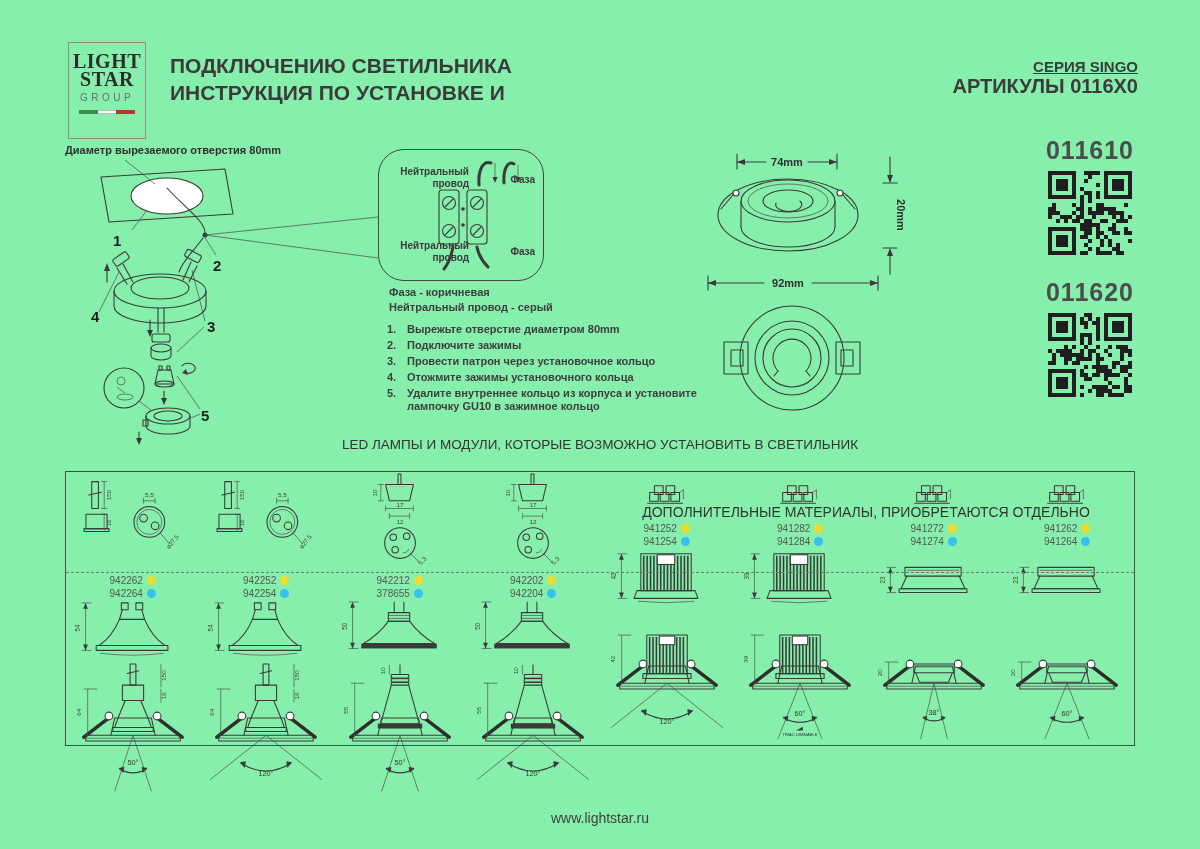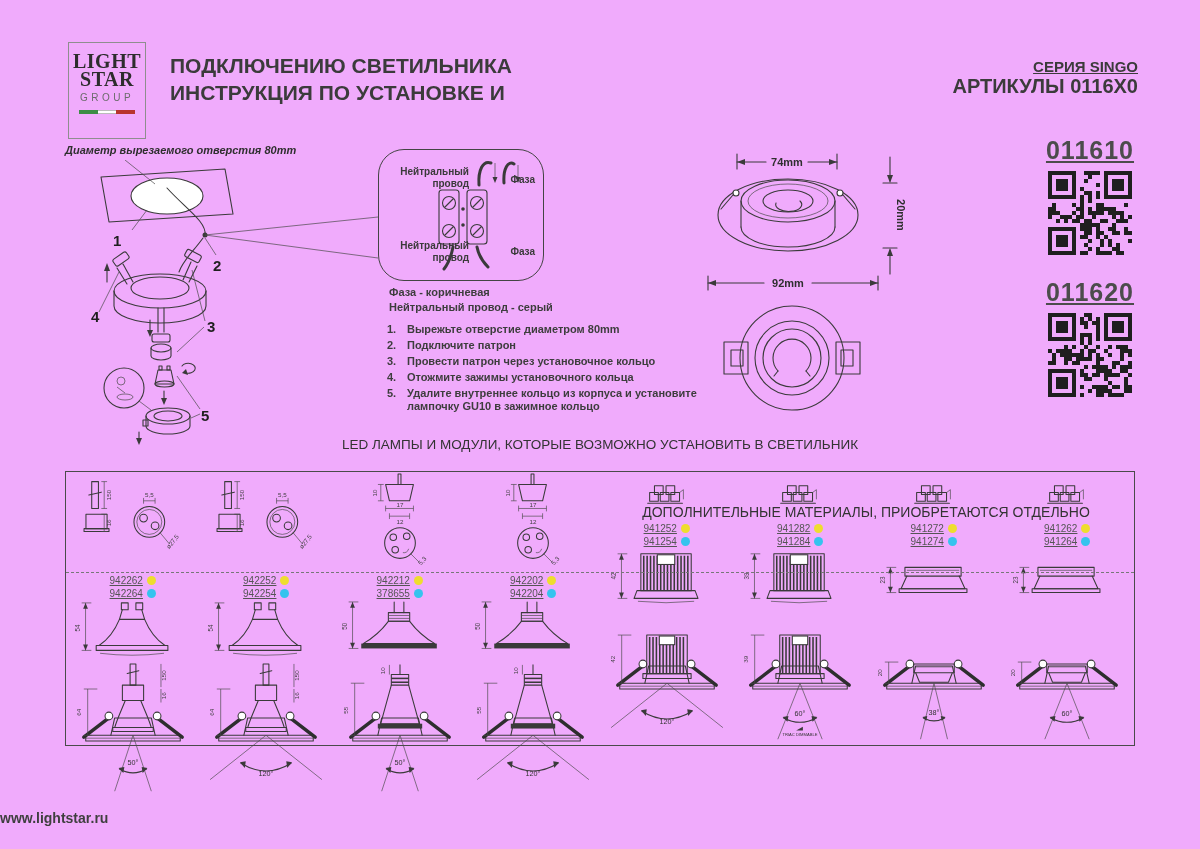--- a/index.html
+++ b/index.html
@@ -1,16 +1,16 @@
 <!DOCTYPE html>
 <html><head>
 <meta charset="utf-8">
 <style>
   html,body{margin:0;padding:0;background:#e8e8e8;}
-  .page{position:relative;width:1200px;height:849px;background:#f0abfc;margin:0 auto;
+  .page{position:relative;width:1200px;height:849px;background:#86efac;margin:0 auto;
         font-family:"Liberation Sans",sans-serif;color:#3a3a3a;overflow:hidden;}
   .abs{position:absolute;}
   svg{display:block;}
   svg text{font-family:"Liberation Sans",sans-serif;}
   .ln{stroke:#3a3a3a;fill:none;stroke-width:1.1;stroke-linejoin:round;stroke-linecap:round;}
   .lnt{stroke:#4a4a4a;fill:none;stroke-width:0.7;}
   .lnf{stroke:#3a3a3a;fill:none;stroke-width:1.6;}
   .lnw{stroke:#3a3a3a;fill:#fff;stroke-width:1.1;}
   .lnk{stroke:#2e2e2e;fill:none;stroke-width:3.6;stroke-linecap:round;}
   .fill{fill:#3a3a3a;stroke:none;}
@@ -29,21 +29,21 @@
   .flag{width:56px;height:4px;margin:7px auto 0;display:flex;}
   .flag .fg{flex:1;background:#3d8d46;}
   .flag .fw{flex:1;background:#fff;border-top:1px solid #bbb;border-bottom:1px solid #bbb;box-sizing:border-box;}
   .flag .fr{flex:1;background:#b8352e;}
   .main-title{left:170px;top:52px;font-size:21px;font-weight:700;color:#3b3b3b;line-height:27px;}
   .head-right{right:62px;top:58px;text-align:right;color:#3b3b3b;}
   .head-right .sr{font-size:15px;font-weight:700;text-decoration:underline;}
   .head-right .ar{font-size:20px;font-weight:700;}
 
   
-  .hole-label{left:65px;top:144px;font-size:11px;font-weight:700;color:#2f2f2f;font-style:italic;}
+  .hole-label{left:65px;top:144px;font-size:11px;font-weight:700;color:#2f2f2f;}
   .install-svg{left:55px;top:160px;}
 
   
   .wiring-box{left:378px;top:149px;width:164px;height:130px;border:1.5px solid #444;border-radius:26px;}
   .wb{font-size:10px;font-weight:700;color:#3a3a3a;line-height:11.5px;text-align:right;position:absolute;}
   .wb1{left:4px;top:16px;width:86px;}
   .wb2{left:4px;top:90px;width:86px;}
   .faza1{position:absolute;right:8px;top:24px;font-size:10px;font-weight:700;}
   .faza2{position:absolute;right:8px;top:96px;font-size:10px;font-weight:700;}
   .wires-top{position:absolute;left:92px;top:5px;}
@@ -68,30 +68,30 @@
   .extra-title{position:absolute;left:535px;top:32px;width:530px;text-align:center;font-size:14px;color:#333;}
   .dash-line{position:absolute;left:0;right:0;top:100px;border-top:1.6px dashed #777;}
   .cols{display:flex;height:100%;}
   .col{flex:1;display:flex;flex-direction:column;align-items:center;}
   .mini-wrap{height:100px;display:flex;align-items:center;justify-content:center;}
   .chip-mode{align-items:flex-end;}
   .mini-svg{width:126px;height:96px;}
   .chip-svg{width:54px;height:27px;margin-bottom:8px;}
   .codes{height:36px;padding-top:6px;box-sizing:border-box;}
   .code-row{display:flex;align-items:center;justify-content:center;gap:4px;height:13px;}
-  .code{font-size:10px;color:#555;text-decoration:underline;}
+  .code{font-size:10px;color:#555;}
   .dot{width:9px;height:9px;border-radius:50%;}
   .dot-y{background:#eedd2e;}
   .dot-c{background:#35c3ee;}
   .lamp-wrap{height:64px;}
   .lamp-svg{width:126px;height:62px;}
   .inst-wrap{height:135px;}
   .inst-svg{width:126px;height:135px;}
 
-  .footer{left:0;top:810px;width:1200px;font-size:14px;font-weight:700;color:#3f3f3f;}
+  .footer{left:0;top:810px;width:1200px;text-align:center;font-size:14px;font-weight:400;color:#3f3f3f;}
   .hidden-defs{position:absolute;width:0;height:0;overflow:hidden;}
 </style>
 </head>
 <body>
 
 <svg class="hidden-defs" aria-hidden="true">
 <defs>
   <pattern id="hatch" width="5" height="5" patternUnits="userSpaceOnUse" patternTransform="rotate(45)">
     <line x1="0" y1="0" x2="0" y2="5" stroke="#4a4a4a" stroke-width="0.8"></line>
   </pattern>
@@ -400,21 +400,21 @@
     <div>Нейтральный провод - серый</div>
   </div>
 
   <div class="abs steps">
     <div class="step">
         <span class="num">1.</span>
         <span>Вырежьте отверстие диаметром 80mm</span>
       </div>
     <div class="step">
         <span class="num">2.</span>
-        <span>Подключите патрон</span>
+        <span>Подключите зажимы</span>
       </div>
     <div class="step">
         <span class="num">3.</span>
         <span>Провести патрон через установочное кольцо</span>
       </div>
     <div class="step">
         <span class="num">4.</span>
         <span>Отожмите зажимы установочного кольца</span>
       </div>
     <div class="step">

